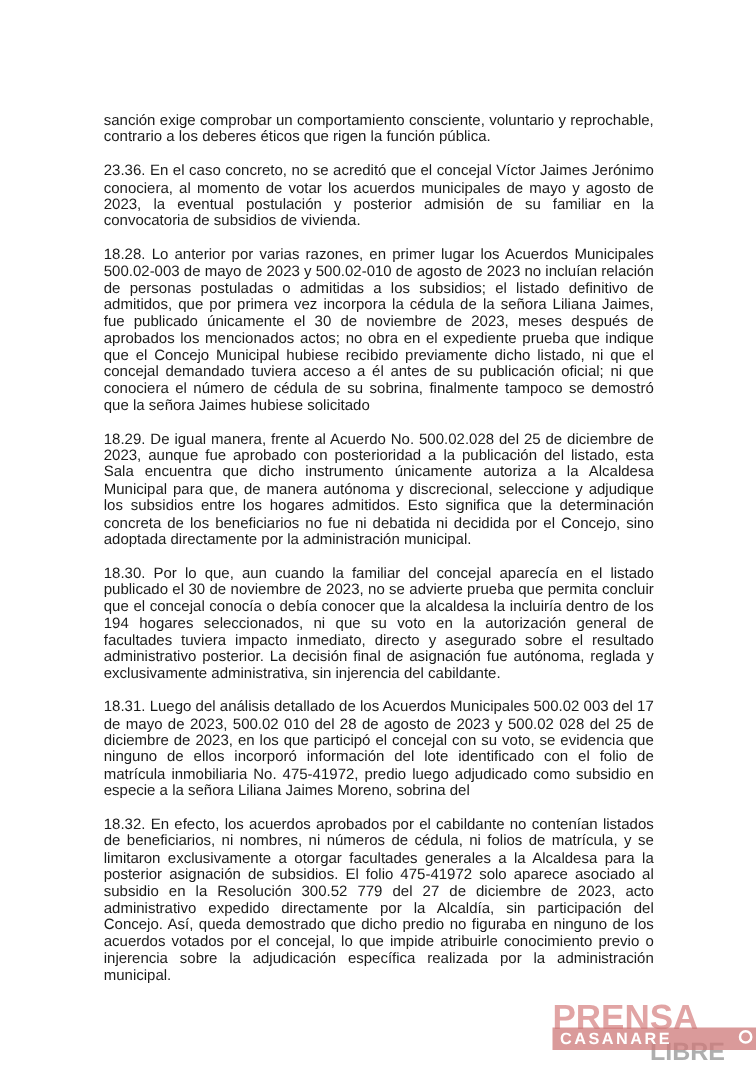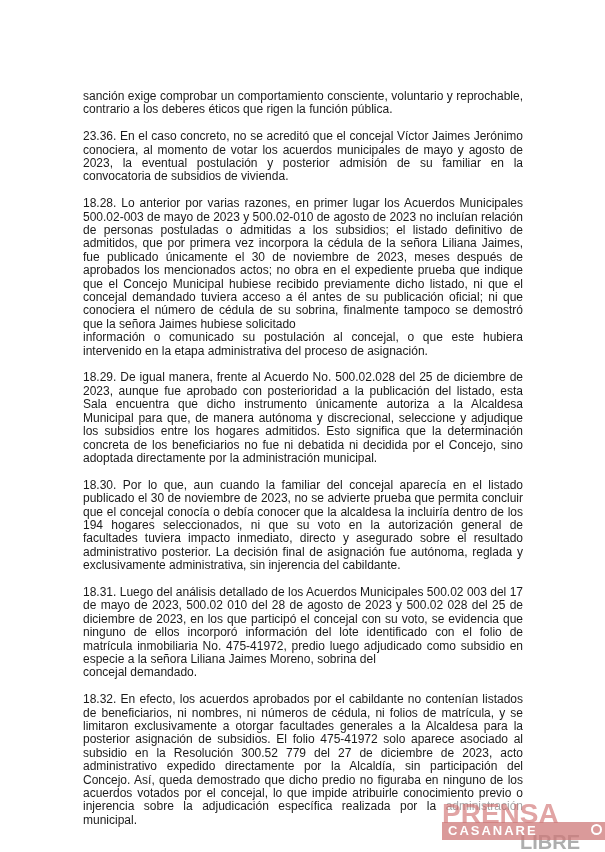--- a/index.html
+++ b/index.html
@@ -18,27 +18,25 @@
   .wm-logo { position: absolute; right: 4px; top: 2px; width: 11px; height: 11px; border: 2px solid #fff; border-radius: 50%; box-sizing: border-box; }
 </style>
 </head>
 <body>
 
 <div class="page">
   <p class="para">sanción exige comprobar un comportamiento consciente, voluntario y reprochable, contrario a los deberes éticos que rigen la función pública.</p>
   <p class="para">23.36. En el caso concreto, no se acreditó que el concejal Víctor Jaimes Jerónimo conociera, al momento de votar los acuerdos municipales de mayo y agosto de 2023, la eventual postulación y posterior admisión de su familiar en la convocatoria de subsidios de vivienda.</p>
   <div class="para">
     <span style="display:block;text-align:justify;text-align-last:left;">18.28. Lo anterior por varias razones, en primer lugar los Acuerdos Municipales 500.02-003 de mayo de 2023 y 500.02-010 de agosto de 2023 no incluían relación de personas postuladas o admitidas a los subsidios; el listado definitivo de admitidos, que por primera vez incorpora la cédula de la señora Liliana Jaimes, fue publicado únicamente el 30 de noviembre de 2023, meses después de aprobados los mencionados actos; no obra en el expediente prueba que indique que el Concejo Municipal hubiese recibido previamente dicho listado, ni que el concejal demandado tuviera acceso a él antes de su publicación oficial; ni que conociera el número de cédula de su sobrina, finalmente tampoco se demostró que la señora Jaimes hubiese solicitado</span>
-    <span style="display:block;text-align:justify;text-align-last:left;">información o comunicado su postulación al concejal, o que este hubiera intervenido en la etapa administrativa del proceso de asignación.</span>
   </div>
   <p class="para">18.29. De igual manera, frente al Acuerdo No. 500.02.028 del 25 de diciembre de 2023, aunque fue aprobado con posterioridad a la publicación del listado, esta Sala encuentra que dicho instrumento únicamente autoriza a la Alcaldesa Municipal para que, de manera autónoma y discrecional, seleccione y adjudique los subsidios entre los hogares admitidos. Esto significa que la determinación concreta de los beneficiarios no fue ni debatida ni decidida por el Concejo, sino adoptada directamente por la administración municipal.</p>
   <p class="para">18.30. Por lo que, aun cuando la familiar del concejal aparecía en el listado publicado el 30 de noviembre de 2023, no se advierte prueba que permita concluir que el concejal conocía o debía conocer que la alcaldesa la incluiría dentro de los 194 hogares seleccionados, ni que su voto en la autorización general de facultades tuviera impacto inmediato, directo y asegurado sobre el resultado administrativo posterior. La decisión final de asignación fue autónoma, reglada y exclusivamente administrativa, sin injerencia del cabildante.</p>
   <div class="para">
     <span style="display:block;text-align:justify;text-align-last:left;">18.31. Luego del análisis detallado de los Acuerdos Municipales 500.02 003 del 17 de mayo de 2023, 500.02 010 del 28 de agosto de 2023 y 500.02 028 del 25 de diciembre de 2023, en los que participó el concejal con su voto, se evidencia que ninguno de ellos incorporó información del lote identificado con el folio de matrícula inmobiliaria No. 475-41972, predio luego adjudicado como subsidio en especie a la señora Liliana Jaimes Moreno, sobrina del</span>
-    <span style="display:block;">concejal demandado.</span>
   </div>
   <p class="para">18.32. En efecto, los acuerdos aprobados por el cabildante no contenían listados de beneficiarios, ni nombres, ni números de cédula, ni folios de matrícula, y se limitaron exclusivamente a otorgar facultades generales a la Alcaldesa para la posterior asignación de subsidios. El folio 475-41972 solo aparece asociado al subsidio en la Resolución 300.52 779 del 27 de diciembre de 2023, acto administrativo expedido directamente por la Alcaldía, sin participación del Concejo. Así, queda demostrado que dicho predio no figuraba en ninguno de los acuerdos votados por el concejal, lo que impide atribuirle conocimiento previo o injerencia sobre la adjudicación específica realizada por la administración municipal.</p>
 </div>
 
 <div class="watermark">
   <div class="wm-top">
     <span class="wm-prensa">PRENSA</span>
     <span class="wm-libre">LIBRE</span>
   </div>
   <div class="wm-bottom">

